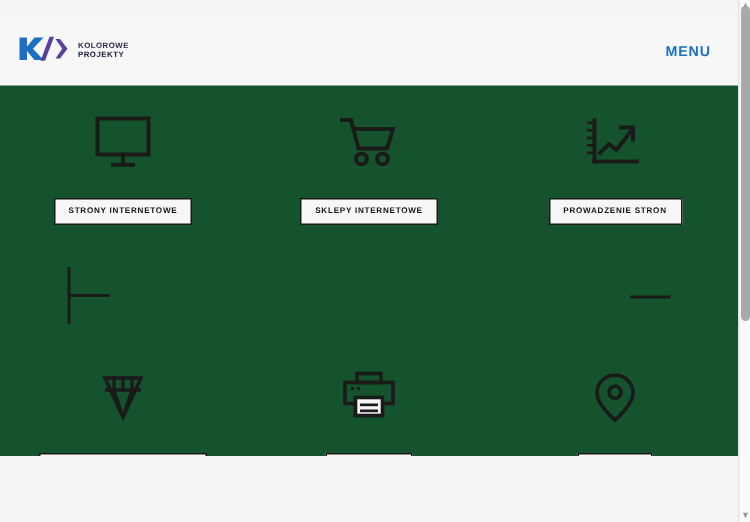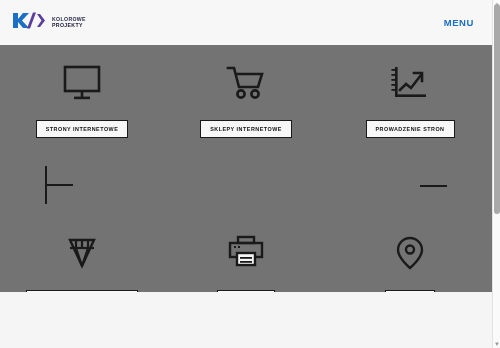--- a/index.html
+++ b/index.html
@@ -11,24 +11,24 @@
   }
 
   body {
     font-family: "Liberation Sans", sans-serif;
     background: #f5f5f5;
     position: relative;
   }
 
   .page {
     position: absolute;
-    left: 0; top: 0;
+    left: 0; top: 12px;
     width: 492px;
     height: 292px;
-    background: #737373;
+    background: #14532d;
     overflow: hidden;
   }
 
   
   .header {
     position: absolute;
     left: 0; top: 0;
     width: 492px;
     height: 45px;
     background: #f7f7f7;

